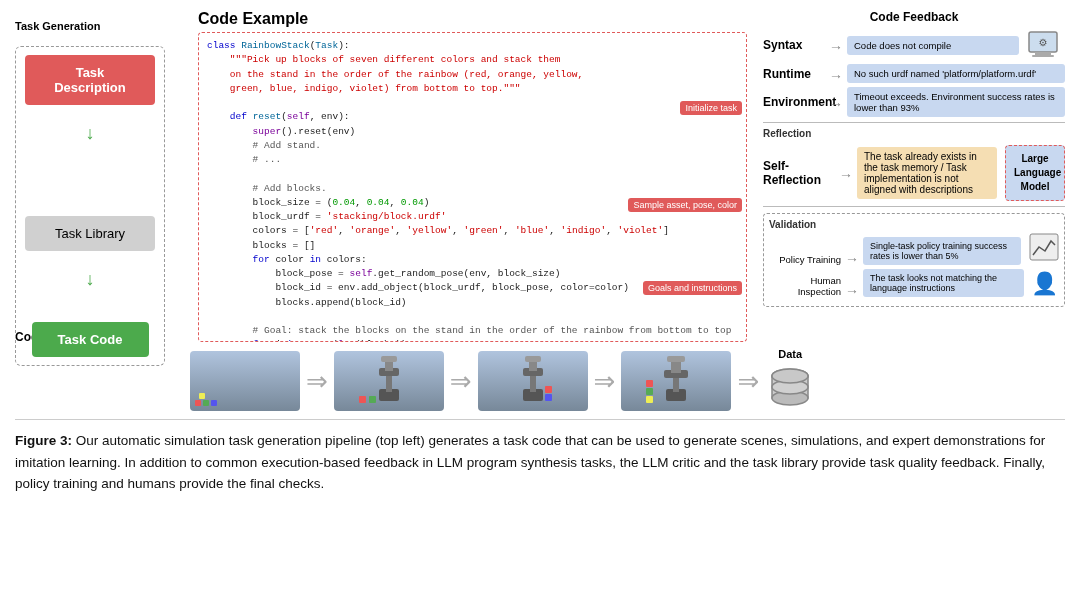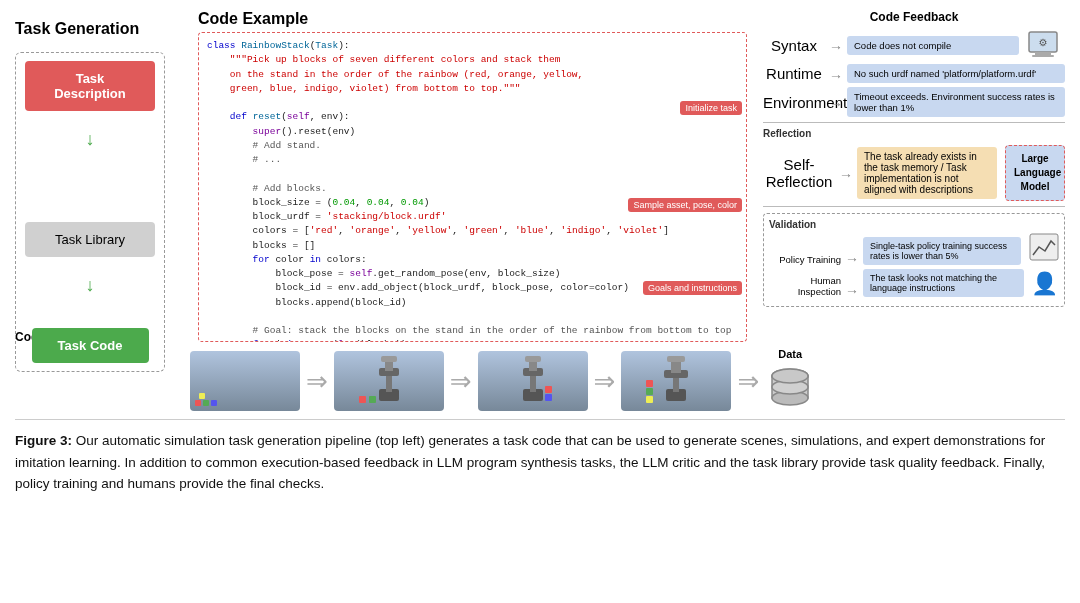--- a/index.html
+++ b/index.html
@@ -24,21 +24,21 @@
 
     
     .left-section {
       width: 175px;
       display: flex;
       flex-direction: column;
       align-items: flex-start;
       padding-top: 10px;
     }
     .section-title {
-      font-size: 16px;
+      font-size: 11px;
       font-weight: bold;
       margin-bottom: 6px;
     }
     .task-description-box {
       background: #e05a5a;
       color: #fff;
       font-size: 13px;
       font-weight: bold;
       padding: 10px 14px;
       border-radius: 4px;
@@ -132,24 +132,25 @@
       display: flex;
       flex-direction: column;
       gap: 4px;
     }
     .fb-row {
       display: flex;
       align-items: center;
       gap: 4px;
     }
     .fb-label {
-      font-size: 15px;
+      font-size: 12px;
       width: 62px;
-      text-align: center;
+      text-align: left;
       flex-shrink: 0;
+      font-weight: bold;
     }
     .arrow-right {
       font-size: 14px;
       color: #888;
       flex-shrink: 0;
     }
     .fb-box {
       background: #c8d8f0;
       border-radius: 3px;
       font-size: 9.5px;
@@ -319,21 +320,21 @@
           </div>
         </div>
         <div class="fb-row">
           <div class="fb-label">Runtime</div>
           <div class="arrow-right">→</div>
           <div class="fb-box">No such urdf named 'platform/platform.urdf'</div>
         </div>
         <div class="fb-row">
           <div class="fb-label">Environment</div>
           <div class="arrow-right">→</div>
-          <div class="fb-box">Timeout exceeds. Environment success rates is lower than 1%</div>
+          <div class="fb-box">Timeout exceeds. Environment success rates is lower than 93%</div>
         </div>
       </div>
 
       <hr class="section-divider">
 
       <div style="display:flex; flex-direction:column; gap:3px;">
         <div class="reflection-title">Reflection</div>
         <div class="fb-row">
           <div class="fb-label" style="width:72px;">Self-Reflection</div>
           <div class="arrow-right">→</div>

